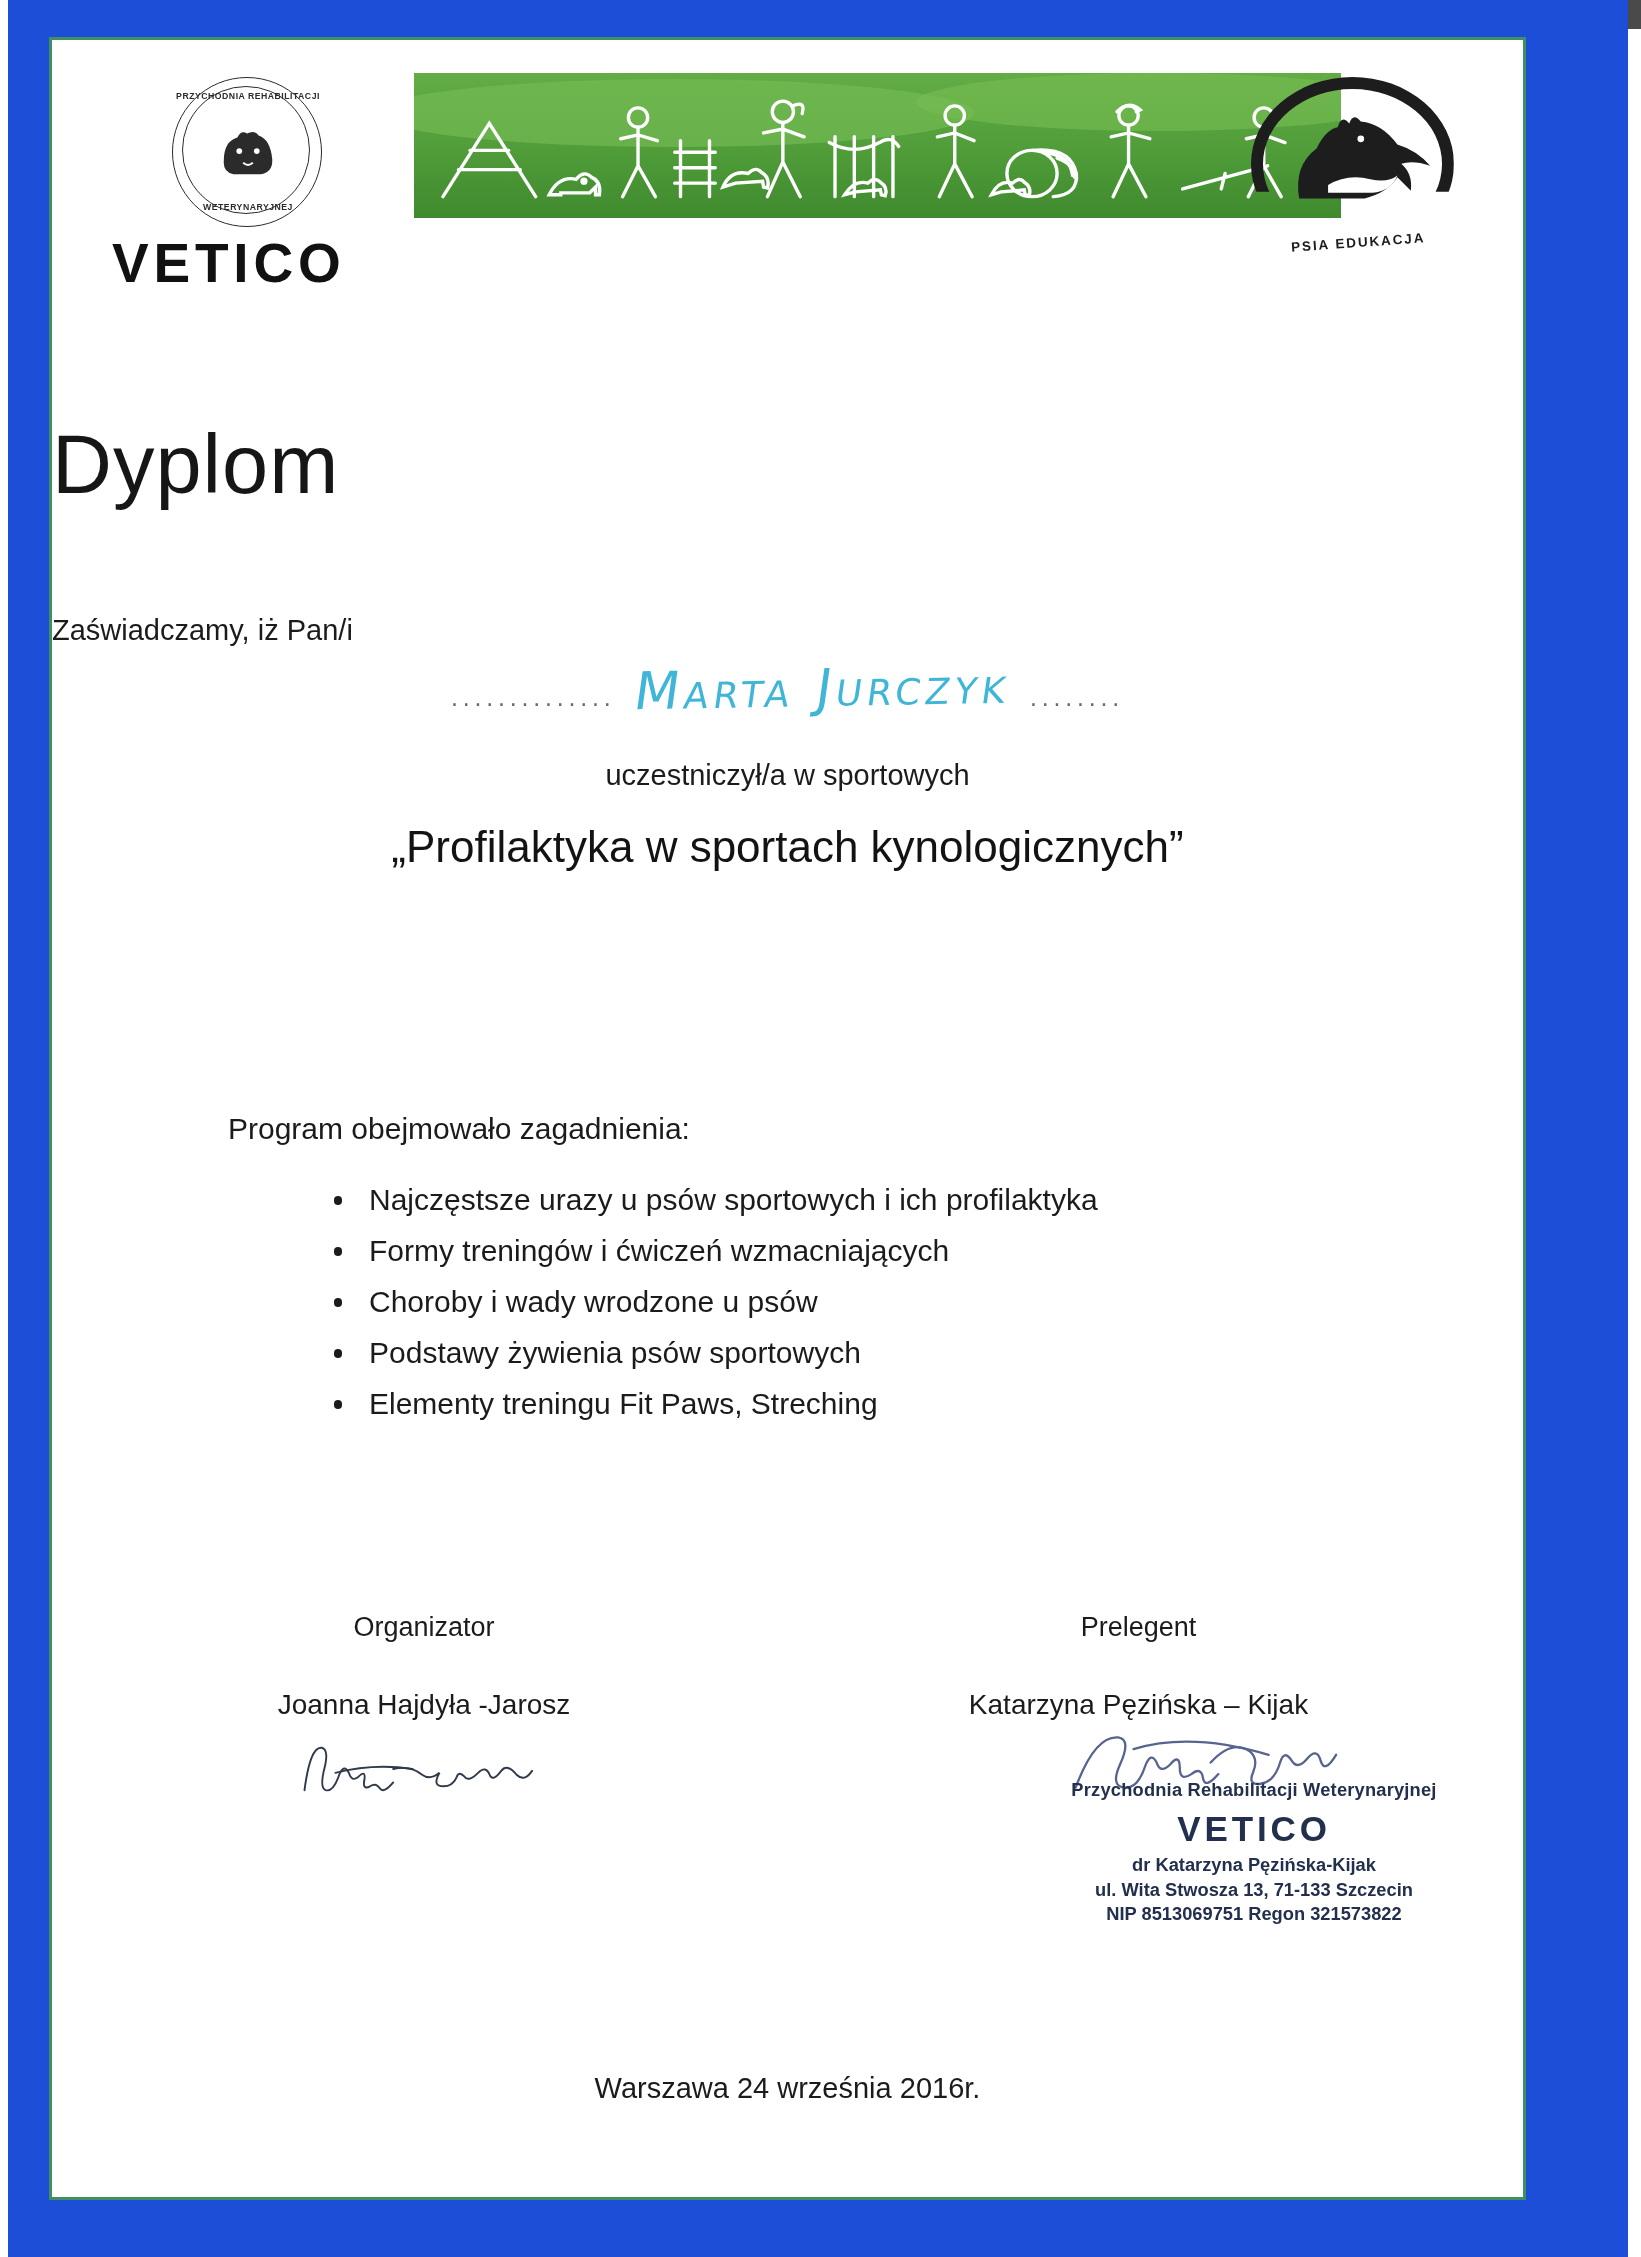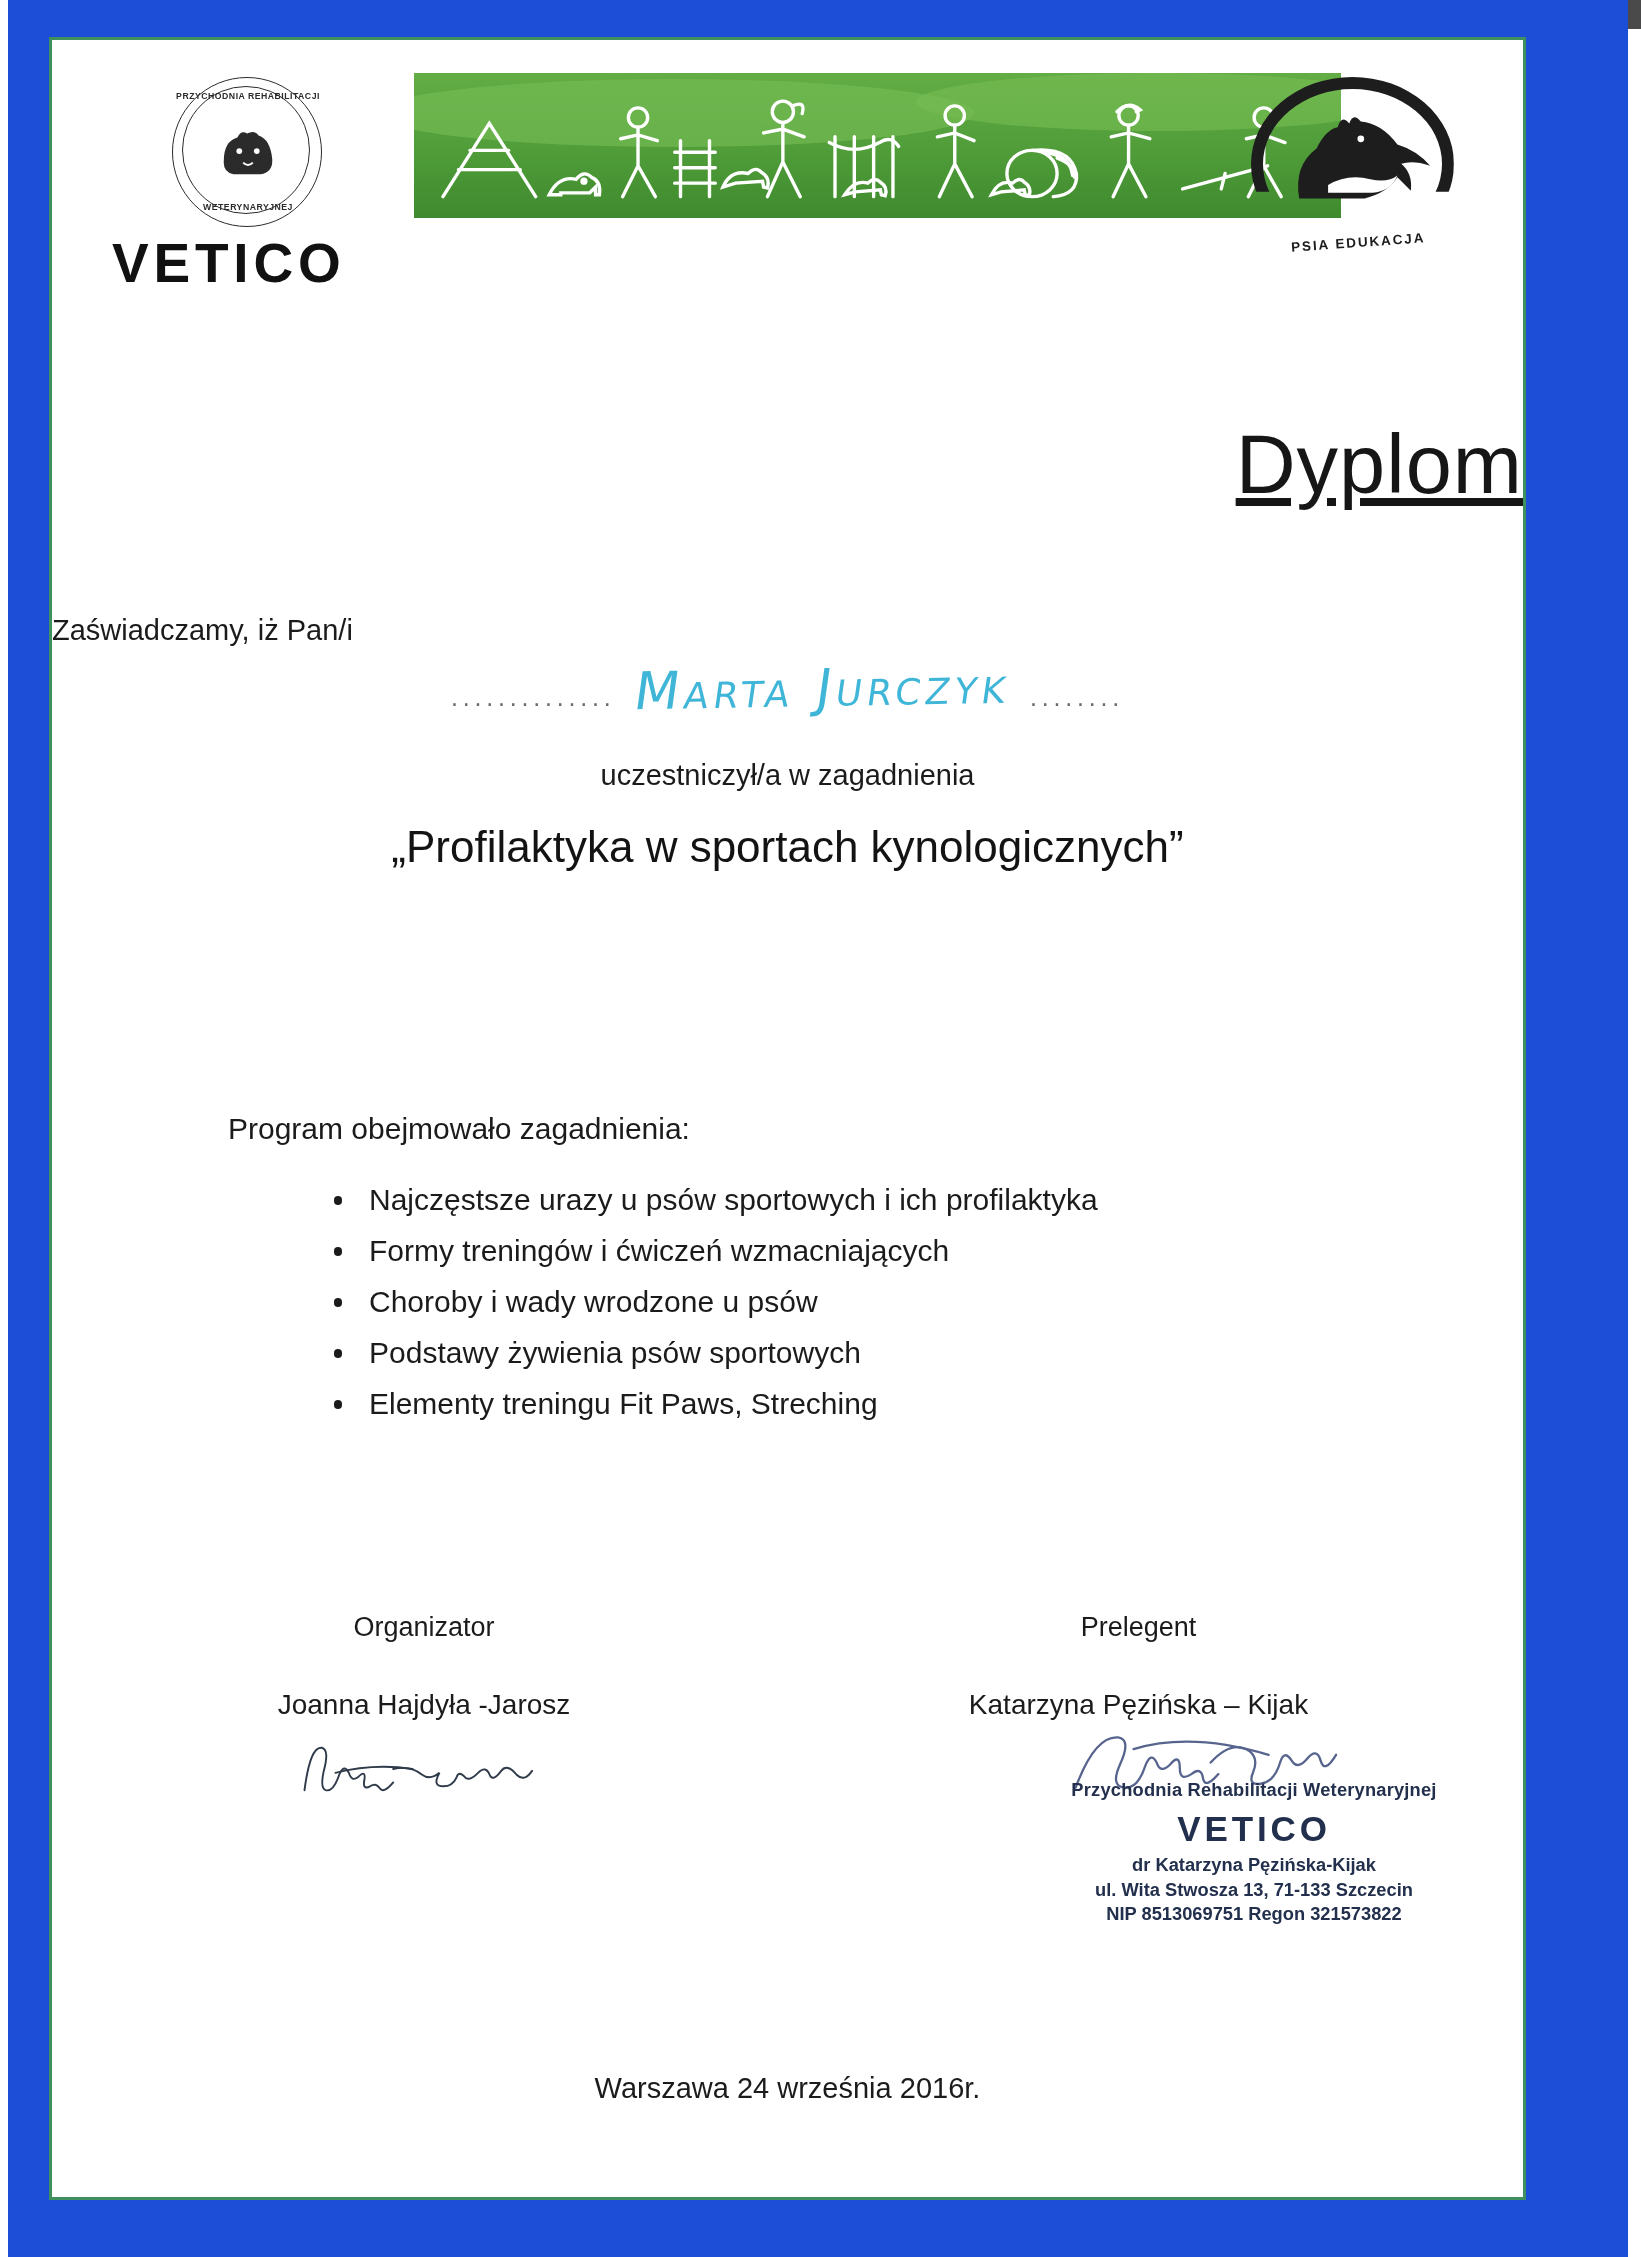--- a/index.html
+++ b/index.html
@@ -160,26 +160,25 @@
     letter-spacing: 1.9px;
     color: #1d1d1d;
     transform: rotate(-4deg);
   }
 
   
   .title {
     position: absolute;
     top: 377px;
     left: 0; width: 100%;
-    text-align: right;
+    text-align: left;
     font-size: 83px;
     font-weight: 300;
     letter-spacing: 1px;
     color: #161616;
-    text-decoration: underline;
   }
   .line-attest {
     position: absolute;
     top: 574px;
     left: 0; width: 100%;
     text-align: left;
     font-size: 29px;
     color: #1b1b1b;
   }
   .name-row {
@@ -387,21 +386,21 @@
     <div class="title">Dyplom</div>
 
     <div class="line-attest">Zaświadczamy, iż Pan/i</div>
 
     <div class="name-row">
       <span class="dots-left">..............</span>
       <span class="handwritten-name">Marta Jurczyk</span>
       <span class="dots-right">........</span>
     </div>
 
-    <div class="line-participated">uczestniczył/a w zagadnienia</div>
+    <div class="line-participated">uczestniczył/a w sportowych</div>
 
     <div class="seminar-title">„Profilaktyka w sportach kynologicznych”</div>
 
     <div class="program-heading">Program obejmowało zagadnienia:</div>
 
     <ul class="program-list">
       <li>Najczęstsze urazy u psów sportowych i ich profilaktyka</li>
       <li>Formy treningów i ćwiczeń wzmacniających</li>
       <li>Choroby i wady wrodzone u psów</li>
       <li>Podstawy żywienia psów sportowych</li>

